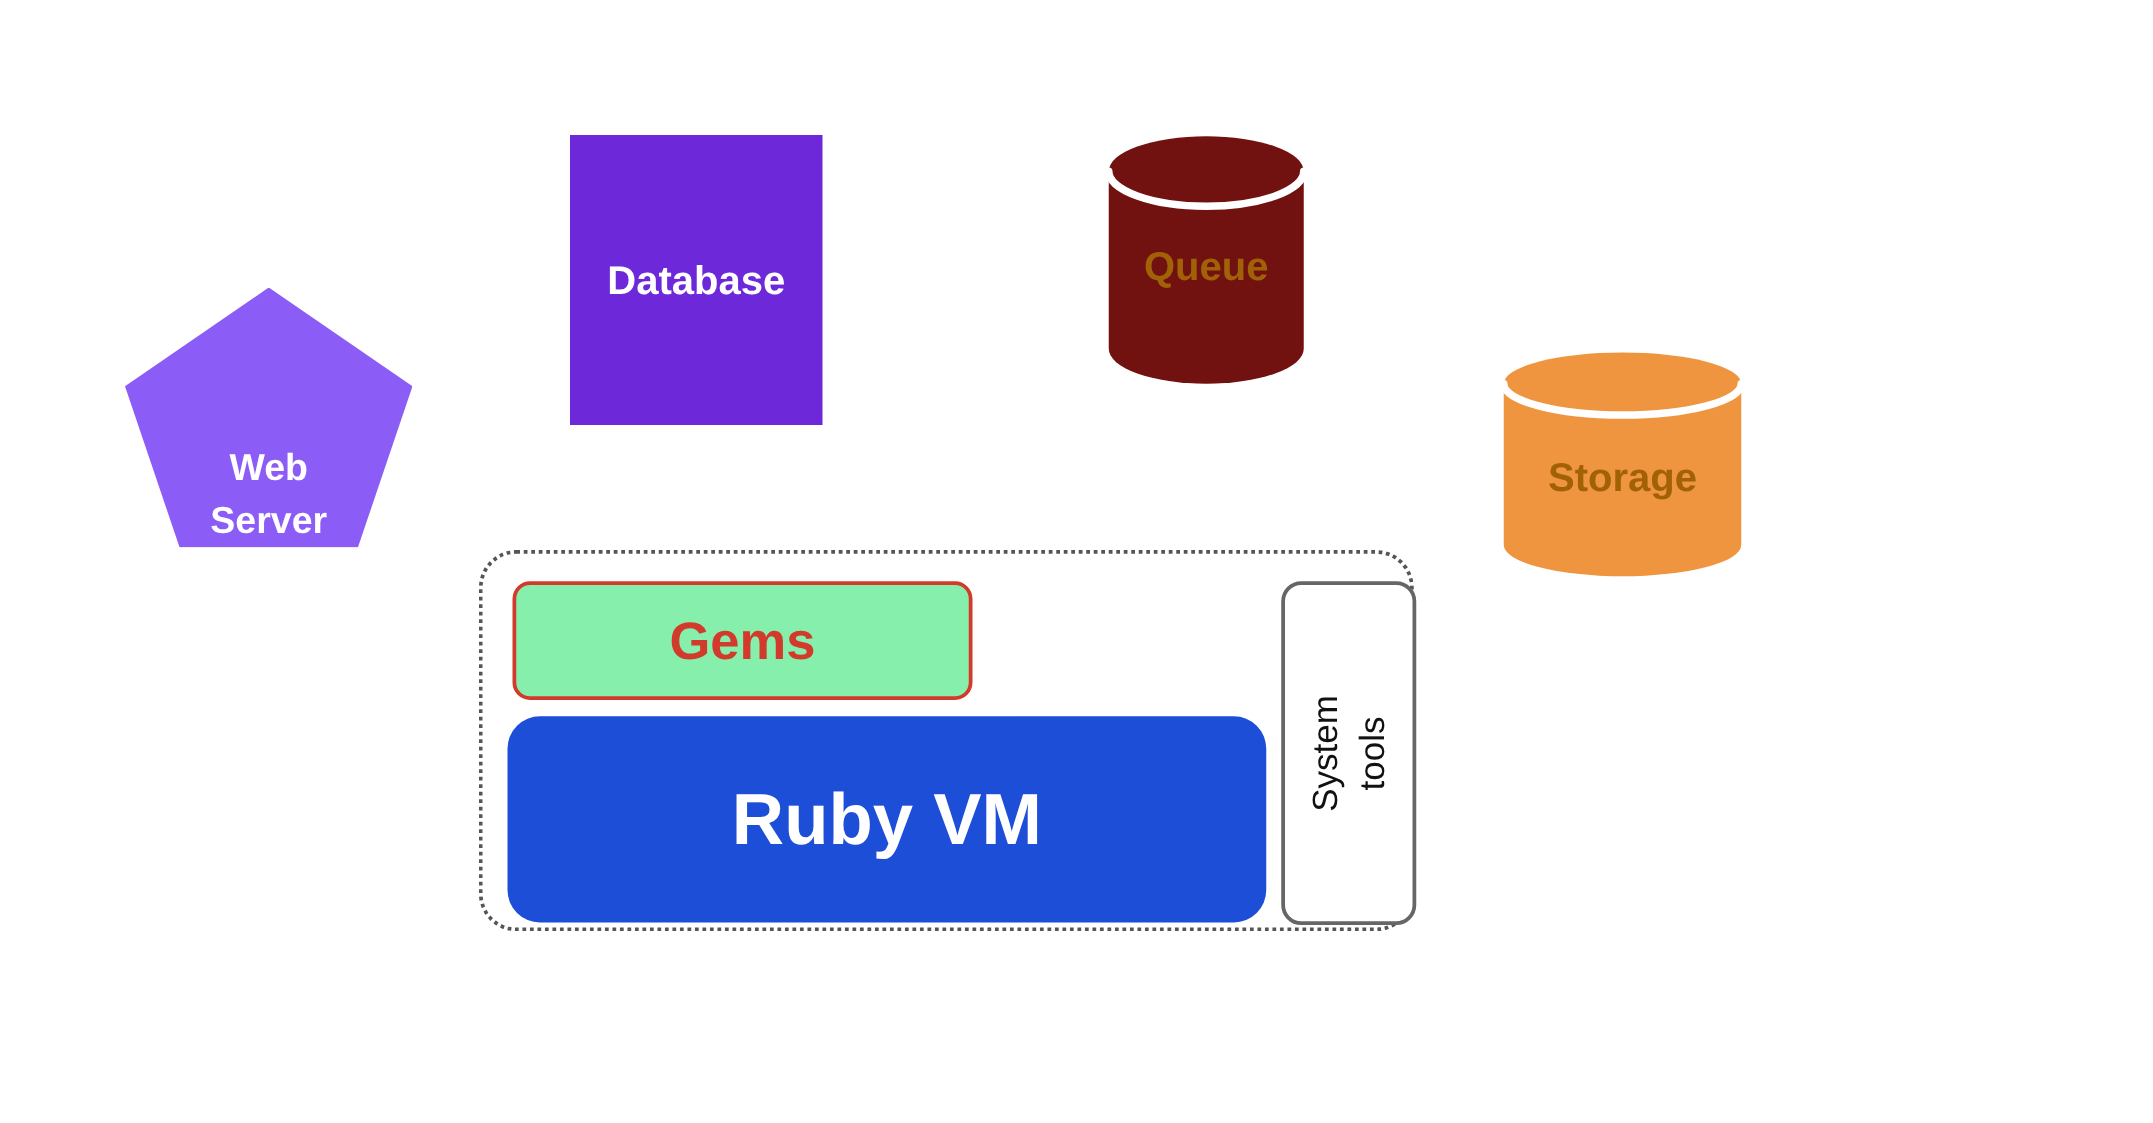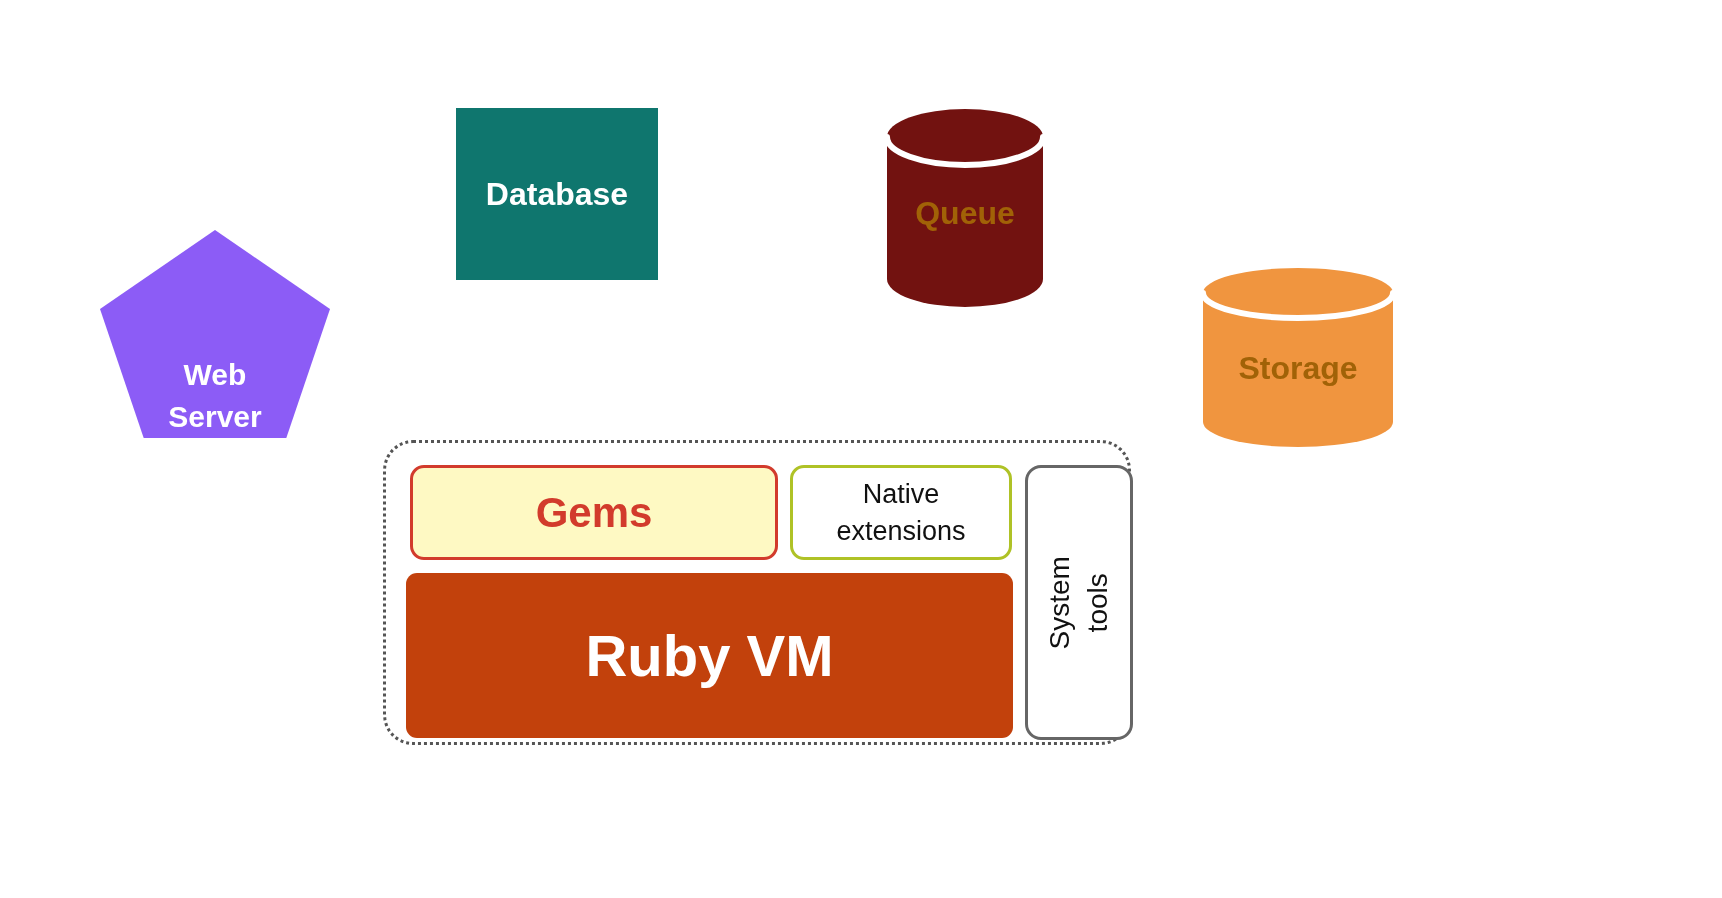--- a/index.html
+++ b/index.html
@@ -28,50 +28,50 @@
     position: absolute; inset: 0;
     display: flex; align-items: flex-end; justify-content: center;
     padding-top: 34px; box-sizing: border-box;
     color: #ffffff; font-size: 30px; font-weight: 600;
     text-align: center; line-height: 1.4;
   }
   .pentagon-label span { display: inline-block; width: 150px; }
 
   
   .database-box {
-    left: 456px; top: 108px; width: 202px; height: 172px;
-    background: #0f766e;
+    left: 456px; top: 108px; width: 202px; height: 232px;
+    background: #6d28d9;
     display: flex; align-items: center; justify-content: center;
   }
   .database-label {
     color: #ffffff; font-size: 32px; font-weight: 600; text-align: center;
   }
 
   
   .queue-wrap { left: 884px; top: 105px; width: 162px; height: 205px; }
-  .storage-wrap { left: 1200px; top: 265px; width: 196px; height: 185px; }
+  .storage-wrap { left: 1200px; top: 279px; width: 196px; height: 185px; }
   .cyl-label {
     position: absolute; inset: 0;
     display: flex; align-items: center; justify-content: center;
     color: #a16207; font-size: 32px; font-weight: 600;
     box-sizing: border-box;
   }
   .queue-wrap .cyl-label { padding-top: 12px; }
   .storage-wrap .cyl-label { padding-top: 22px; }
 
   
   .runtime-group {
     left: 383px; top: 440px; width: 748px; height: 305px;
     border: 3px dotted #555555;
     border-radius: 30px;
     box-sizing: border-box;
   }
   .gems-box {
     position: absolute; left: 24px; top: 22px; width: 368px; height: 95px;
-    border: 3px solid #D23B2C; border-radius: 14px; background: #fef9c3;
+    border: 3px solid #D23B2C; border-radius: 14px; background: #86efac;
     display: flex; align-items: center; justify-content: center;
     box-sizing: border-box;
   }
   .gems-label { color: #D23B2C; font-size: 42px; font-weight: 700; }
 
   .native-box {
     position: absolute; left: 404px; top: 22px; width: 222px; height: 95px;
     border: 3px solid #AFC226; border-radius: 14px; background: #ffffff;
     display: flex; align-items: center; justify-content: center;
     box-sizing: border-box;
@@ -88,21 +88,21 @@
     box-sizing: border-box;
   }
   .system-label {
     transform: rotate(-90deg);
     color: #111111; font-size: 28px; font-weight: 500;
     text-align: center; line-height: 1.35; width: 120px;
   }
 
   .rubyvm-box {
     position: absolute; left: 20px; top: 130px; width: 607px; height: 165px;
-    background: #c2410c; border-radius: 11px;
+    background: #1d4ed8; border-radius: 26px;
     display: flex; align-items: center; justify-content: center;
   }
   .rubyvm-label { color: #ffffff; font-size: 58px; font-weight: 700; }
 </style>
 </head>
 <body>
 
 <div class="canvas">
 
   <div class="shape pentagon-wrap">
@@ -131,23 +131,20 @@
     </svg>
     <div class="cyl-label">Storage</div>
   </div>
 
   <div class="shape runtime-group">
 
     <div class="gems-box">
       <div class="gems-label">Gems</div>
     </div>
 
-    <div class="native-box">
-      <div class="native-label">Native extensions</div>
-    </div>
 
     <div class="system-box">
       <div class="system-label">System tools</div>
     </div>
 
     <div class="rubyvm-box">
       <div class="rubyvm-label">Ruby VM</div>
     </div>
 
   </div>

